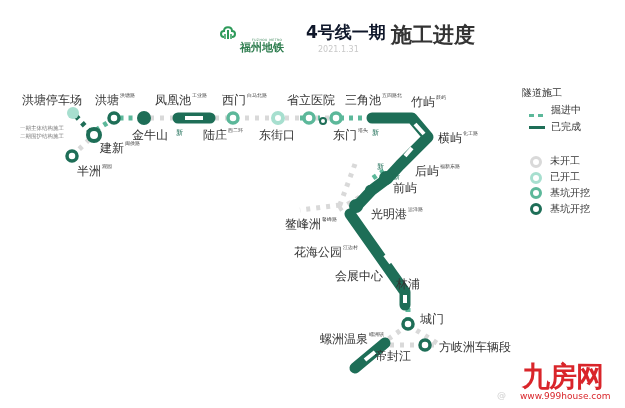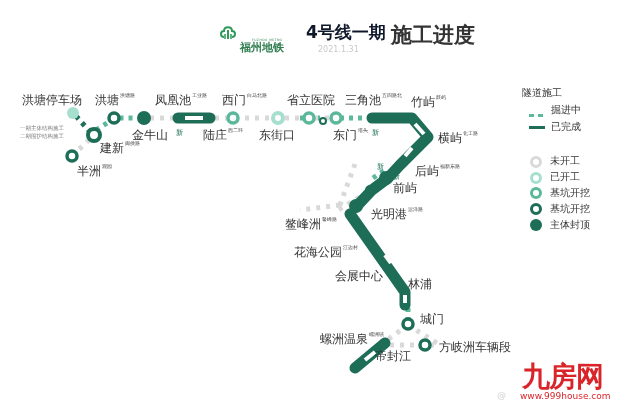--- a/index.html
+++ b/index.html
@@ -128,21 +128,21 @@
 
 <div class="abs st" style="left:100px;top:140px;"><span>建新</span><span class="sub">闽侯路</span></div>
 <div class="abs st" style="left:77px;top:163px;"><span>半洲</span><span class="sub">观园</span></div>
 
 <div class="abs st" style="left:415px;top:163px;"><span>后屿</span><span class="sub">福新东路</span></div>
 <div class="abs st" style="left:393px;top:180px;"><span>前屿</span></div>
 <div class="abs st" style="left:371px;top:206px;"><span>光明港</span><span class="sub">运洋路</span></div>
 <div class="abs st" style="left:285px;top:216px;"><span>鳌峰洲</span><span class="sub">鳌峰路</span></div>
 <div class="abs st" style="left:294px;top:244px;"><span>花海公园</span><span class="sub">江边村</span></div>
 <div class="abs st" style="left:335px;top:268px;"><span>会展中心</span></div>
-<div class="abs st" style="left:408px;top:276px;"><span>林浦</span></div>
+<div class="abs st" style="left:396px;top:276px;"><span>林浦</span></div>
 <div class="abs st" style="left:420px;top:311px;"><span>城门</span></div>
 <div class="abs st" style="left:320px;top:331px;"><span>螺洲温泉</span><span class="sub">螺洲镇</span></div>
 <div class="abs st" style="left:439px;top:339px;"><span>方岐洲车辆段</span></div>
 <div class="abs st" style="left:375px;top:348px;"><span>帝封江</span></div>
 
 <div class="abs xin" style="left:176px;top:128px;">新</div>
 <div class="abs xin" style="left:372px;top:128px;">新</div>
 <div class="abs xin" style="left:377px;top:162px;">新</div>
 <div class="abs xin" style="left:393px;top:172px;">新</div>
 
@@ -171,21 +171,17 @@
     <span class="lg-label">已开工</span>
   </div>
   <div style="display:flex;align-items:center;margin-top:2px;">
     <span style="width:6px;height:6px;border-radius:50%;border:3px solid #5cb89a;margin:0 8px 0 8px;"></span>
     <span class="lg-label">基坑开挖</span>
   </div>
   <div style="display:flex;align-items:center;margin-top:2px;">
     <span style="width:6px;height:6px;border-radius:50%;border:3px solid #1e6e57;margin:0 8px 0 8px;"></span>
     <span class="lg-label">基坑开挖</span>
   </div>
-  <div style="display:flex;align-items:center;margin-top:2px;">
-    <span style="width:12px;height:12px;border-radius:50%;background:#1e6e57;margin:0 8px 0 8px;"></span>
-    <span class="lg-label">主体封顶</span>
-  </div>
 </div>
 
 <div class="abs wm-big" style="left:522px;top:358px;">九房网</div>
 <div class="abs wm-weibo" style="left:497px;top:390px;">@</div>
 <div class="abs wm-url" style="left:520px;top:391px;">www.999house.com</div>
 
 </body></html>

